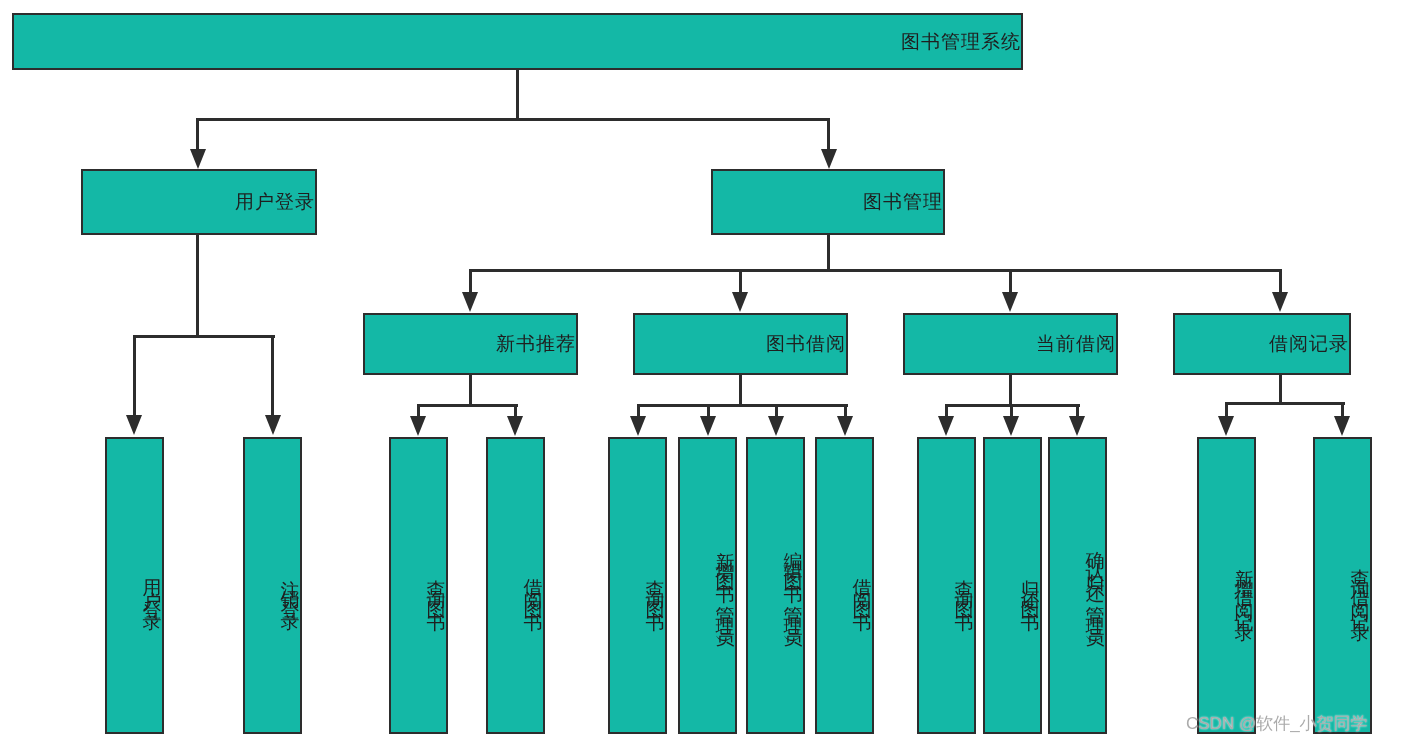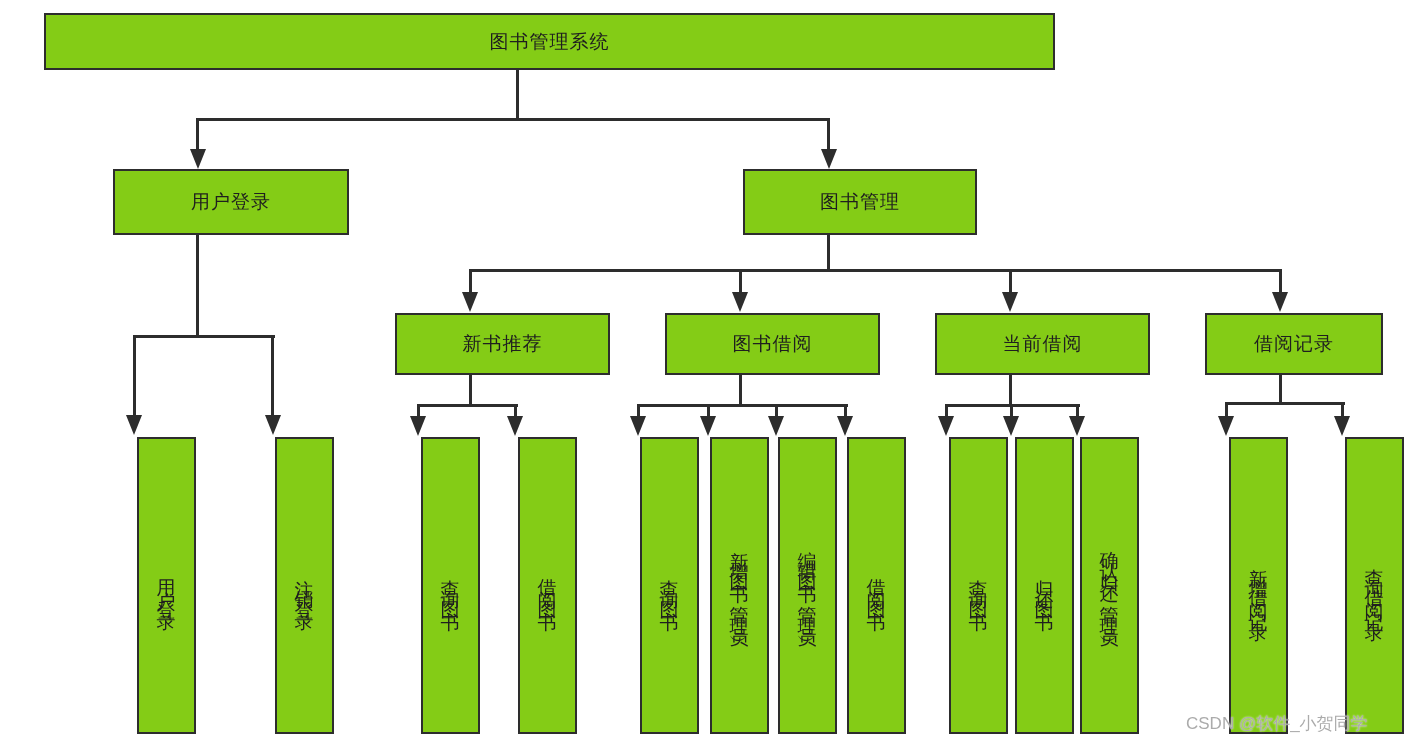--- a/index.html
+++ b/index.html
@@ -12,28 +12,27 @@
   .stage {
     position: relative;
     width: 1405px;
     height: 747px;
     background: var(--background);
     font-family: "Liberation Sans", "DejaVu Sans", sans-serif;
     overflow: hidden;
   }
   .box {
     position: absolute;
-    background: #84cc16;
+    background: #14b8a6;
     border: 2.5px solid var(--line);
     box-sizing: border-box;
     display: flex;
     align-items: center;
-    justify-content: center;
+    justify-content: flex-end;
     color: var(--text);
-    margin-left: 32px;
   }
   .hbox .lbl {
     font-size: 19px;
     letter-spacing: 1px;
     white-space: nowrap;
   }
   .vbox { width: 59px; height: 297px; }
   .vbox .vtext {
     writing-mode: vertical-rl;
     font-size: 19px;

